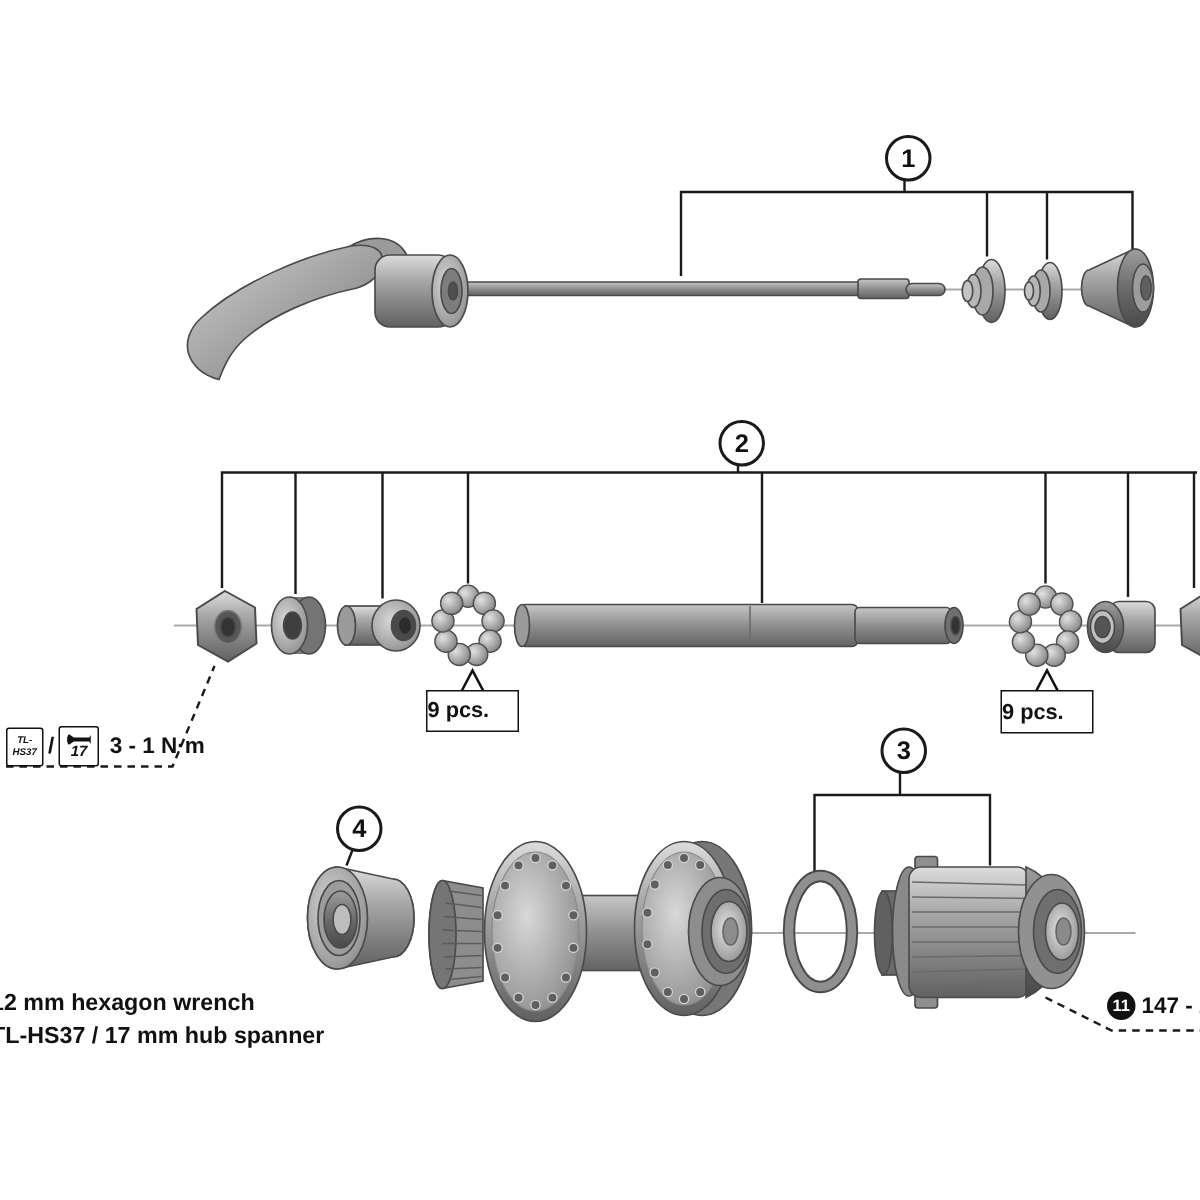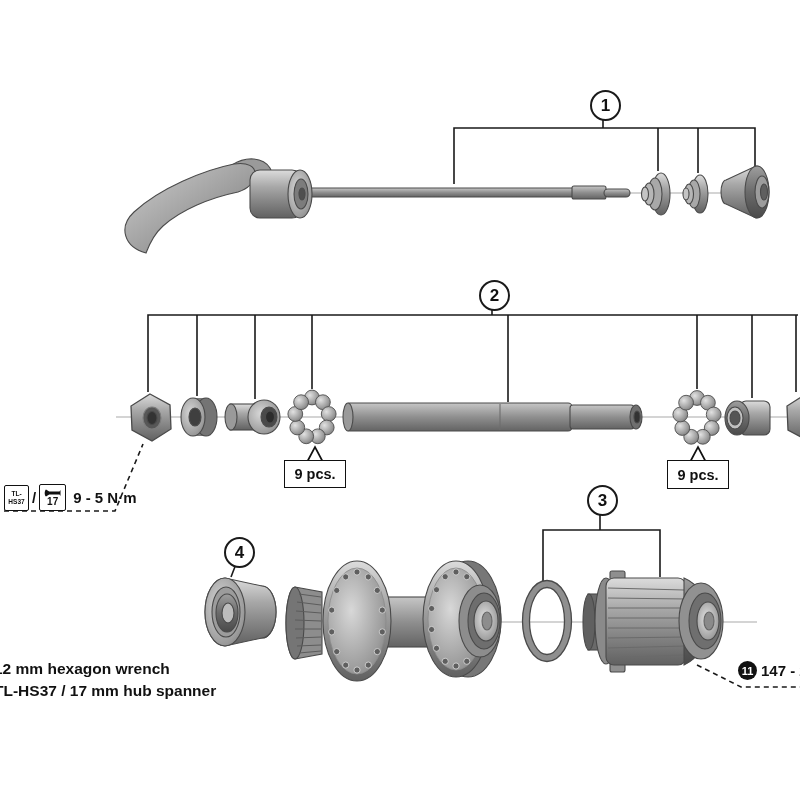--- a/index.html
+++ b/index.html
@@ -4,24 +4,24 @@
 <style>
   html,body{margin:0;padding:0;background:#ffffff;}
   #stage{position:relative;width:800px;height:800px;overflow:hidden;background:#ffffff;
          font-family:"Liberation Sans", sans-serif;}
   #drawing{position:absolute;left:0;top:0;z-index:1;}
   .ov{position:absolute;z-index:2;color:#111;}
   .callout{width:27px;height:27px;border:2px solid #1a1a1a;border-radius:50%;
            background:#fff;display:flex;align-items:center;justify-content:center;
            font-weight:bold;font-size:17px;line-height:1;}
   .qtybox{border:1.8px solid #111;background:#fff;display:flex;align-items:center;
-          justify-content:center;font-weight:bold;font-size:14.5px;}
+          justify-content:flex-start;font-weight:bold;font-size:14.5px;}
   .torque-row{display:flex;align-items:center;}
   .toolbox{border:1.6px solid #111;border-radius:2px;background:#fff;
-           display:flex;flex-direction:column;align-items:center;justify-content:center;}
+           display:flex;flex-direction:column;align-items:center;justify-content:center;font-style:italic;}
   .toolbox1{width:23px;height:24px;font-size:6.5px;font-weight:bold;line-height:8px;}
   .toolbox2{width:25px;height:25px;}
   .toolbox2 .num{font-size:10px;font-weight:bold;line-height:10px;}
   .slash{font-weight:bold;font-size:15px;margin:0 3px;}
   .torqueval{font-weight:bold;font-size:15px;margin-left:7px;white-space:nowrap;}
   .footnote{font-weight:bold;font-size:15.5px;white-space:nowrap;}
   .fh-note{display:flex;align-items:center;white-space:nowrap;}
   .badge{width:19px;height:19px;border-radius:50%;background:#111;color:#fff;
          display:flex;align-items:center;justify-content:center;
          font-size:11px;font-weight:bold;margin-right:4px;flex:0 0 auto;}
@@ -317,21 +317,21 @@
     <span>TL-</span>
     <span>HS37</span>
   </span>
   <span class="slash">/</span>
   <span class="toolbox toolbox2">
     <svg width="17" height="8" viewBox="0 0 17 8">
       <path d="M2,0.5 C0.3,1.5 0.3,6.5 2,7.5 L5.2,5.4 L15.5,5.4 L16.5,7 L16.5,1 L15.5,2.6 L5.2,2.6 Z" fill="#111"></path>
     </svg>
     <span class="num">17</span>
   </span>
-  <span class="torqueval">9 - 5 N·m</span>
+  <span class="torqueval">3 - 1 N·m</span>
 </div>
 
 <div class="ov footnote" style="left:-6px;top:660px">12 mm hexagon wrench</div>
 <div class="ov footnote" style="left:-6px;top:682px">TL-HS37 / 17 mm hub spanner</div>
 
 <div class="ov fh-note" style="left:738px;top:661px">
   <span class="badge">11</span>
   <span class="fh-val">147 - 2</span>
 </div>
 

